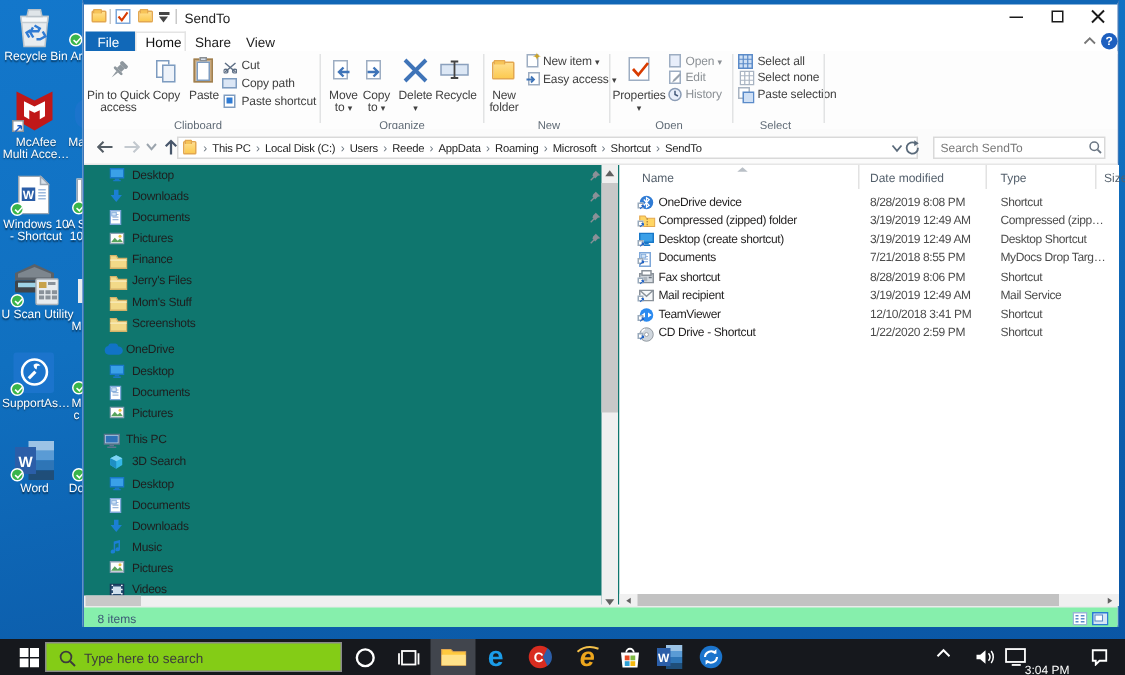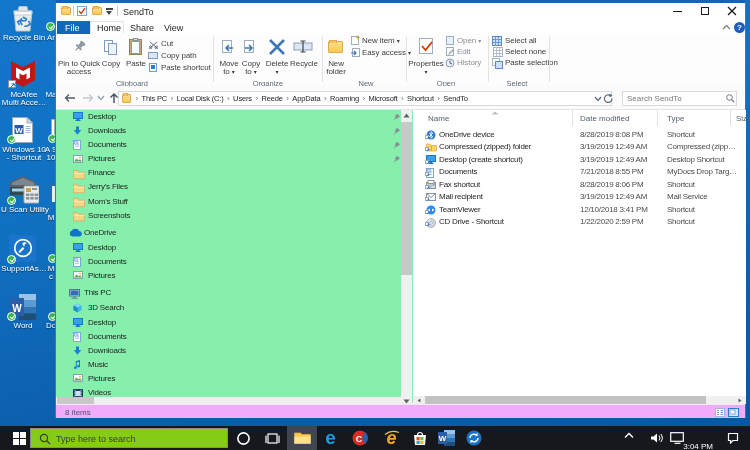--- a/index.html
+++ b/index.html
@@ -303,21 +303,21 @@
         <path d="M6.5 0.5 L9.5 2.5 L6.5 4.5 Z" fill="#5a6a7a"></path>
       </svg>
 
     <div class="ab" style="left:566px;top:5px;width:115px;height:15px;background:#fff;border:1px solid #d9d9d9"></div>
     <div class="ab" style="left:571px;top:8px;font-size:8px;color:#777">Search SendTo</div>
     <svg class="ab" style="left:670px;top:8px" width="9" height="9">
         <circle cx="3.5" cy="3.5" r="2.8" fill="none" stroke="#6b7683" stroke-width="1"></circle>
         <path d="M5.7 5.7 L8 8" stroke="#6b7683" stroke-width="1.2"></path>
       </svg>
   </div>
-  <div id="navpane" class="ab" style="left:0;top:108px;width:357px;height:293px;background:#86efac">
+  <div id="navpane" class="ab" style="left:0;top:108px;width:357px;height:293px;background:#0f766e">
     <div class="ab" style="left:17px;top:2.0px"><svg width="10" height="9">
           <rect x="0.5" y="0.5" width="9" height="6" fill="#3aa0e8" stroke="#1878c8"></rect>
           <rect x="3.5" y="7" width="3" height="1" fill="#1878c8"></rect>
           <rect x="2.5" y="8" width="5" height="1" fill="#1878c8"></rect>
         </svg></div>
     <div class="nav" style="left:32px;top:1.5px;line-height:10px">Desktop</div>
     <svg class="ab" style="left:337px;top:2.5px" width="8" height="8">
         <path d="M4.2 0.8 L7.2 3.8 L5.6 4.2 L3.8 6 L2 4.2 L2.4 2.6 Z" fill="#8a9097"></path>
         <path d="M0.8 7.2 L3 5" stroke="#8a9097" stroke-width="0.9"></path>
       </svg>
@@ -560,21 +560,21 @@
 
   <div class="ab" style="left:357px;top:394px;width:333px;height:8px;background:#f0f0f0">
     <svg class="ab" style="left:4px;top:2px" width="4" height="5">
         <path d="M3.5 0.5 L0.5 2.5 L3.5 4.5 Z" fill="#606060"></path>
       </svg>
     <div class="ab" style="left:12px;top:0;width:281px;height:8px;background:#c2c2c2"></div>
     <svg class="ab" style="left:325px;top:2px" width="4" height="5">
         <path d="M0.5 0.5 L3.5 2.5 L0.5 4.5 Z" fill="#606060"></path>
       </svg>
   </div>
-  <div id="statusbar" class="ab" style="left:0;top:402px;width:689px;height:14px;background:#f0abfc;border-top:1px solid #ececec">
+  <div id="statusbar" class="ab" style="left:0;top:402px;width:689px;height:14px;background:#86efac;border-top:1px solid #ececec">
     <div class="ab" style="left:9px;top:3px;font-size:8px;color:#3c5a76">8 items</div>
     <svg class="ab" style="left:659px;top:2.5px" width="10" height="9">
         <rect x="0.5" y="0.5" width="9" height="8" fill="#fff" stroke="#9ab6d8"></rect>
         <path d="M2 2.5 H4 M5.5 2.5 H8 M2 4.5 H4 M5.5 4.5 H8 M2 6.5 H4 M5.5 6.5 H8" stroke="#5b8bc9" stroke-width="0.9"></path>
       </svg>
     <svg class="ab" style="left:672px;top:2.5px" width="11" height="9">
         <rect x="0.5" y="0.5" width="10" height="8" fill="#d6e6f5" stroke="#2b7cd3"></rect>
         <rect x="2" y="2" width="5" height="4" fill="#fff" stroke="#5b8bc9" stroke-width="0.7"></rect>
       </svg>
   </div>

